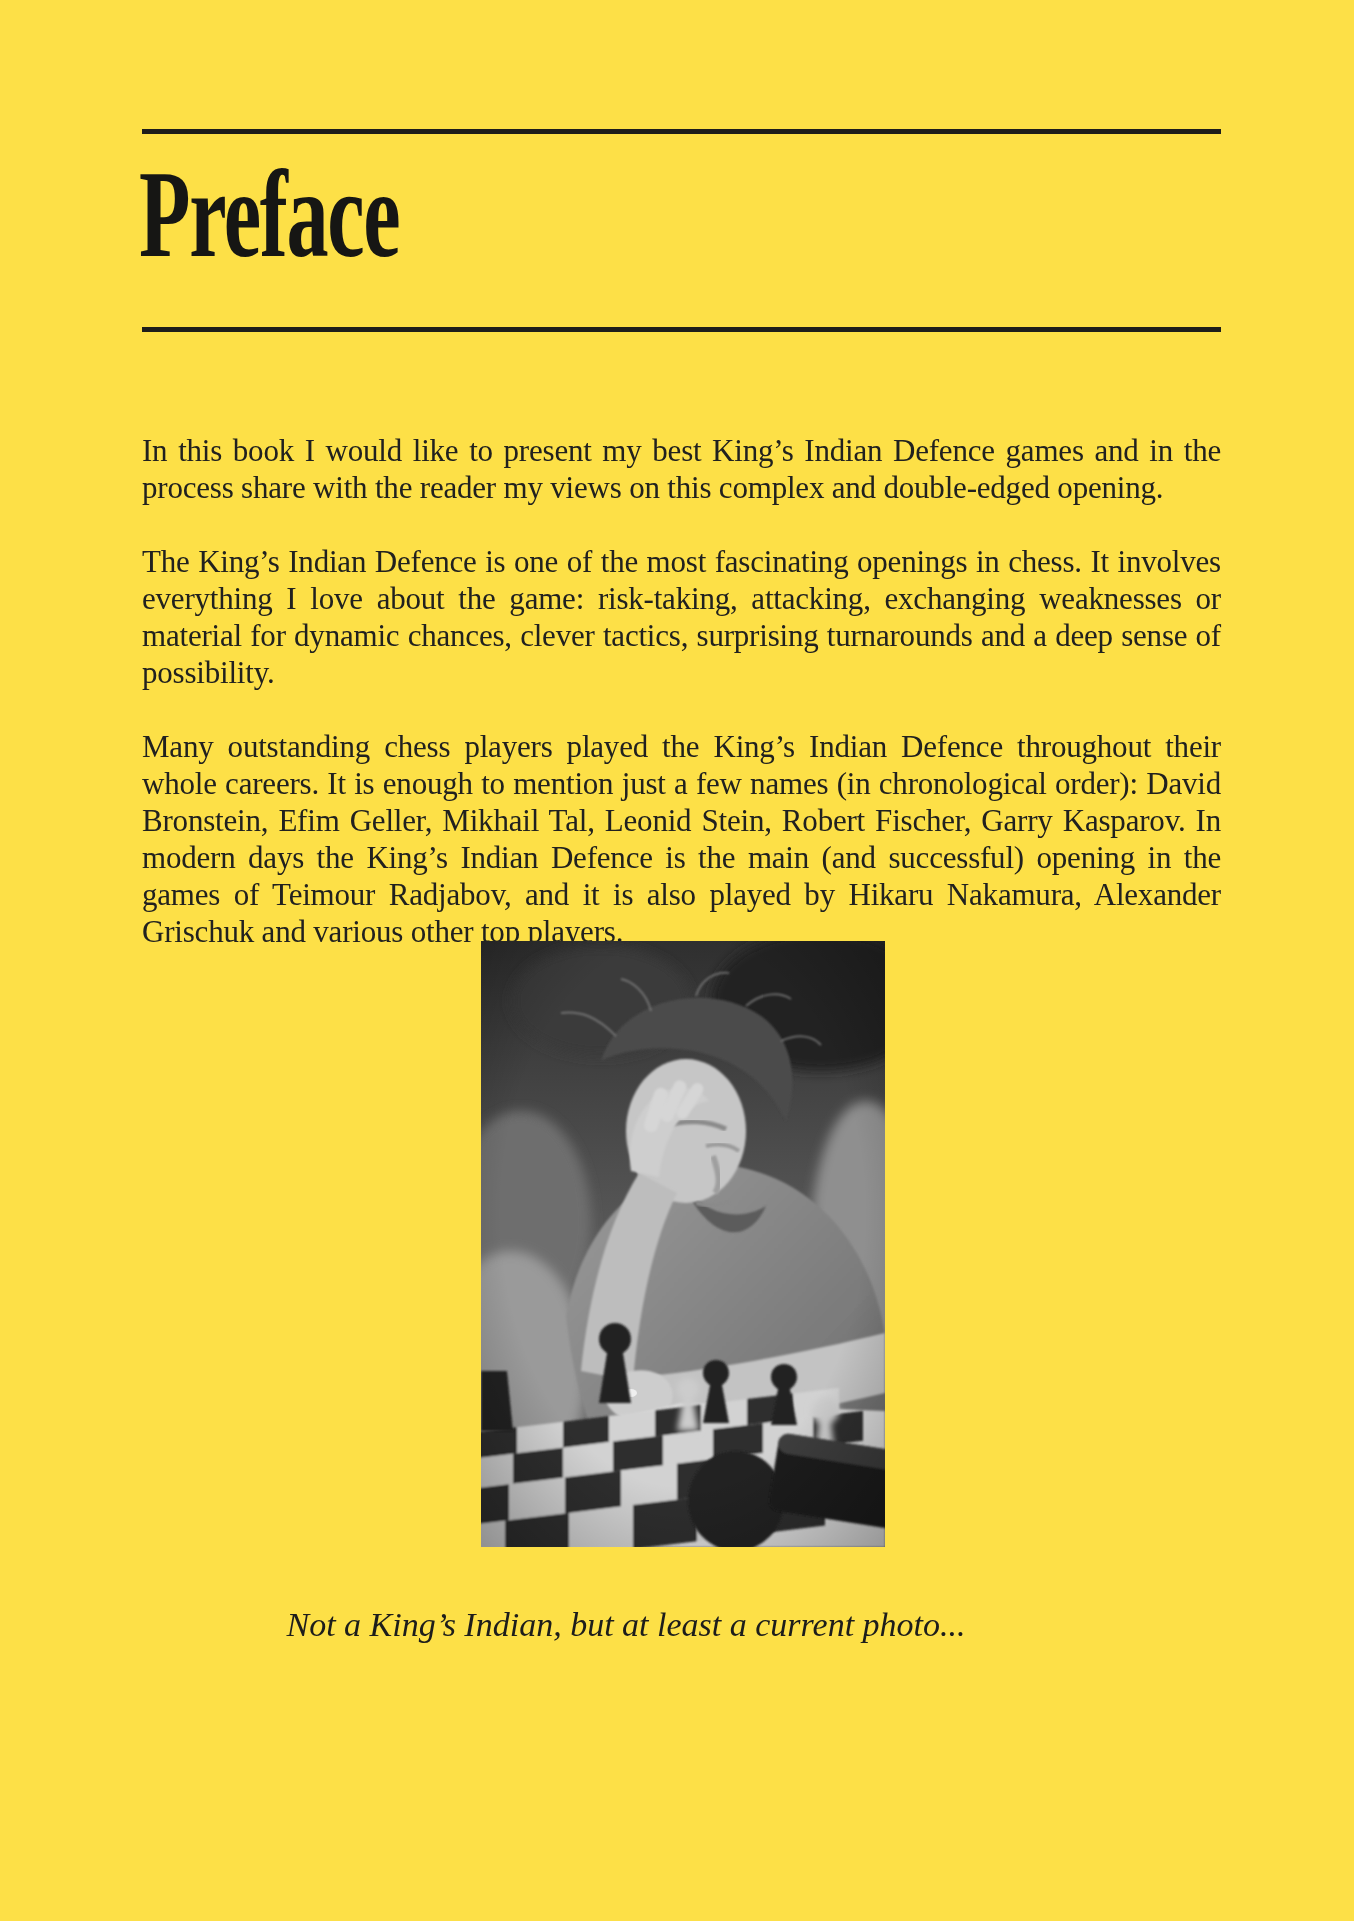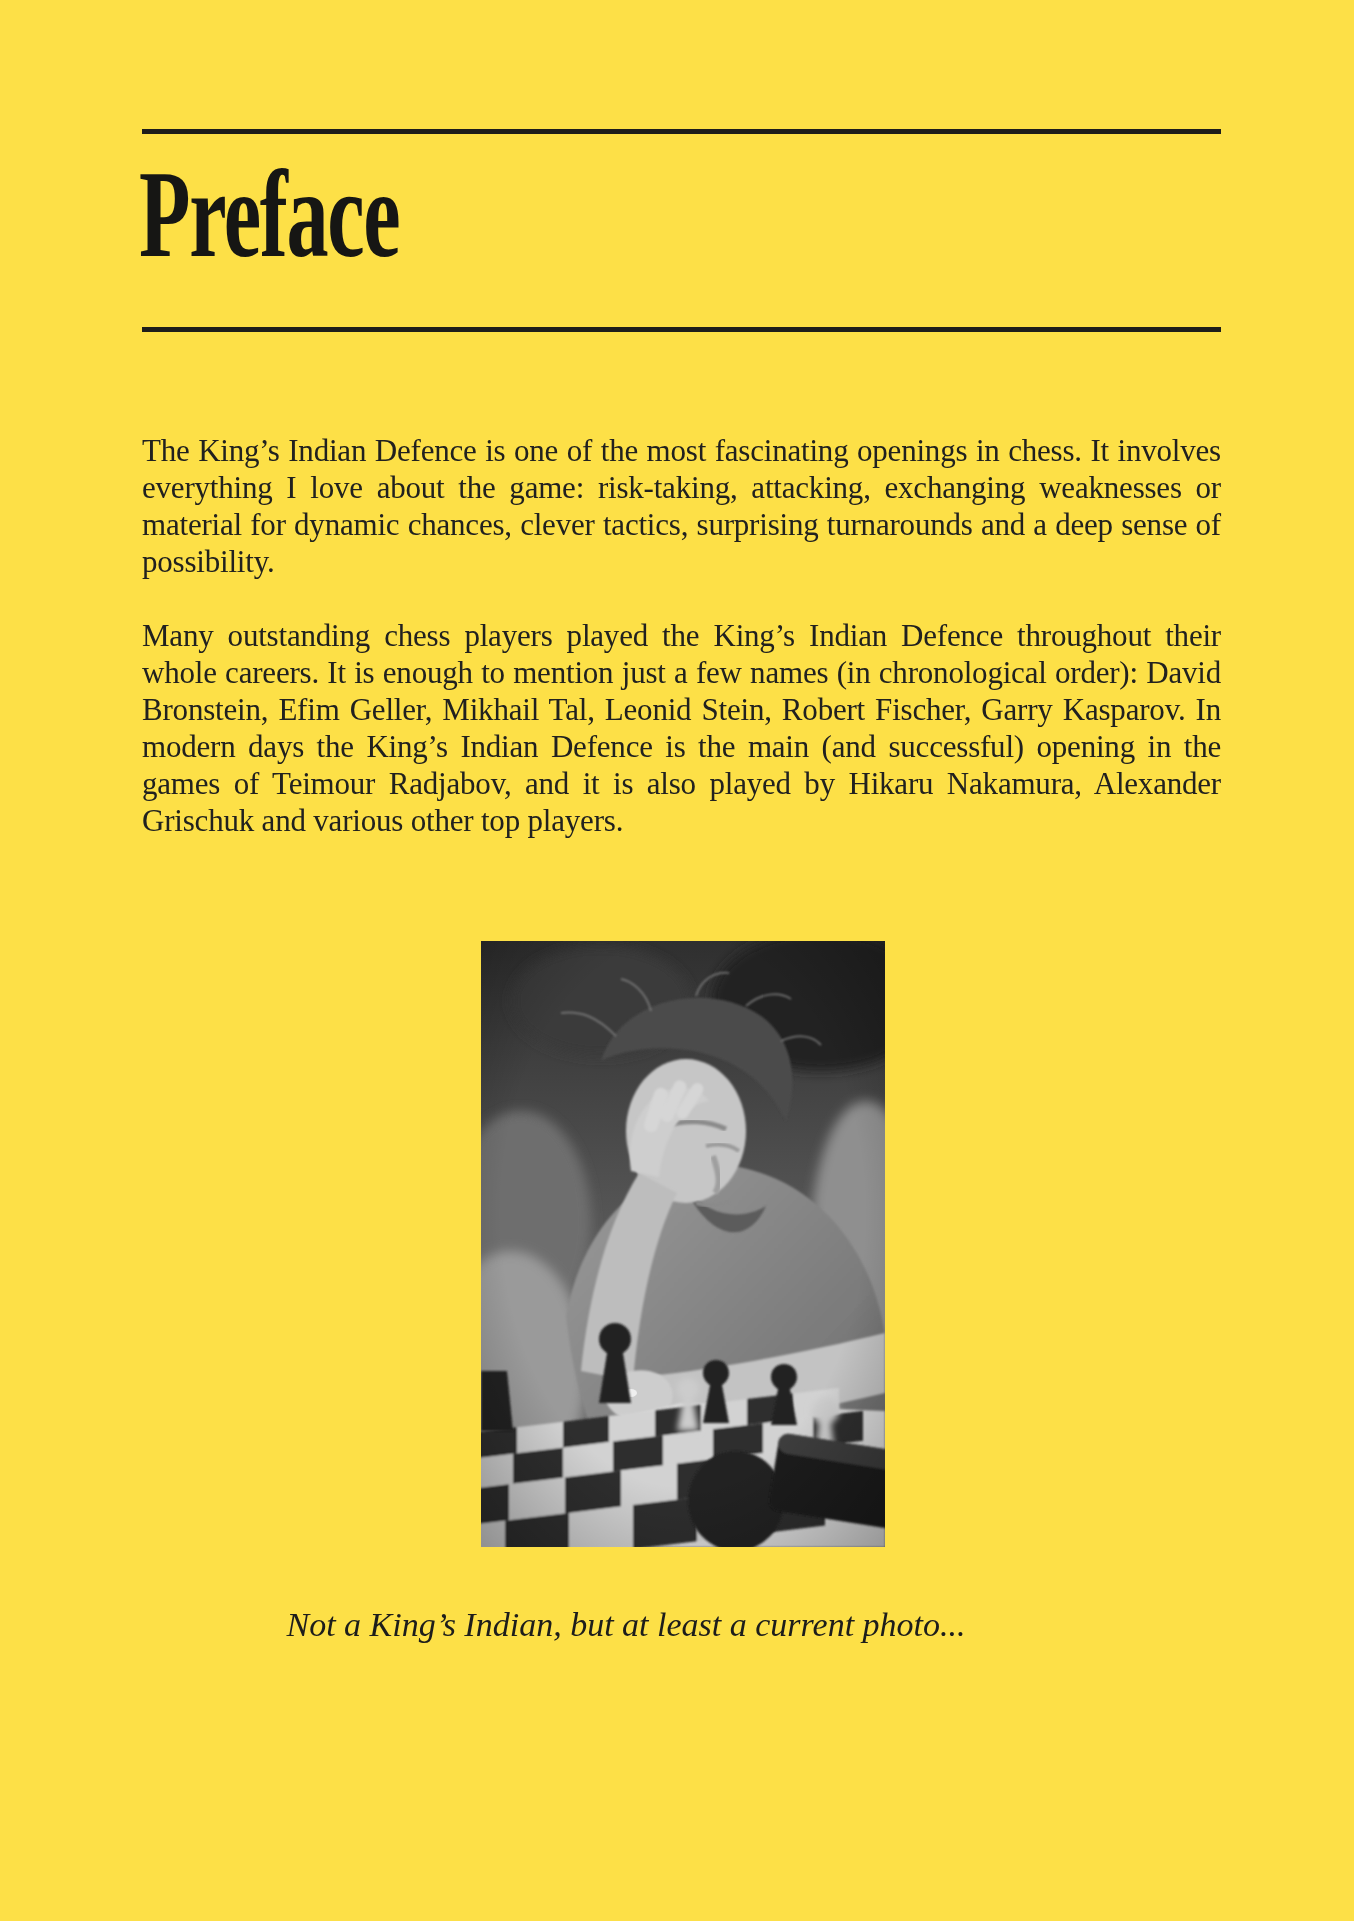--- a/index.html
+++ b/index.html
@@ -75,20 +75,21 @@
 
 <div class="page">
 
   <div class="rule rule-top"></div>
 
   <h1 class="chapter-title">Preface</h1>
 
   <div class="rule rule-bottom"></div>
 
   <div class="body-text">
+    <p>In this book I would like to present my best King’s Indian Defence games and in the process share with the reader my views on this complex and double-edged opening.</p>
     <p>The King’s Indian Defence is one of the most fascinating openings in chess. It involves everything I love about the game: risk-taking, attacking, exchanging weaknesses or material for dynamic chances, clever tactics, surprising turnarounds and a deep sense of possibility.</p>
     <p>Many outstanding chess players played the King’s Indian Defence throughout their whole careers. It is enough to mention just a few names (in chronological order): David Bronstein, Efim Geller, Mikhail Tal, Leonid Stein, Robert Fischer, Garry Kasparov. In modern days the King’s Indian Defence is the main (and successful) opening in the games of Teimour Radjabov, and it is also played by Hikaru Nakamura, Alexander Grischuk and various other top players.</p>
   </div>
 
   <div class="photo-frame">
     <svg width="404" height="606" viewBox="0 0 404 606" xmlns="http://www.w3.org/2000/svg" role="img">
       <defs>
         <linearGradient id="bgGrad" x1="0" y1="0" x2="0" y2="1">
           <stop offset="0" stop-color="#2f2f2f"></stop>
           <stop offset="0.45" stop-color="#555555"></stop>

